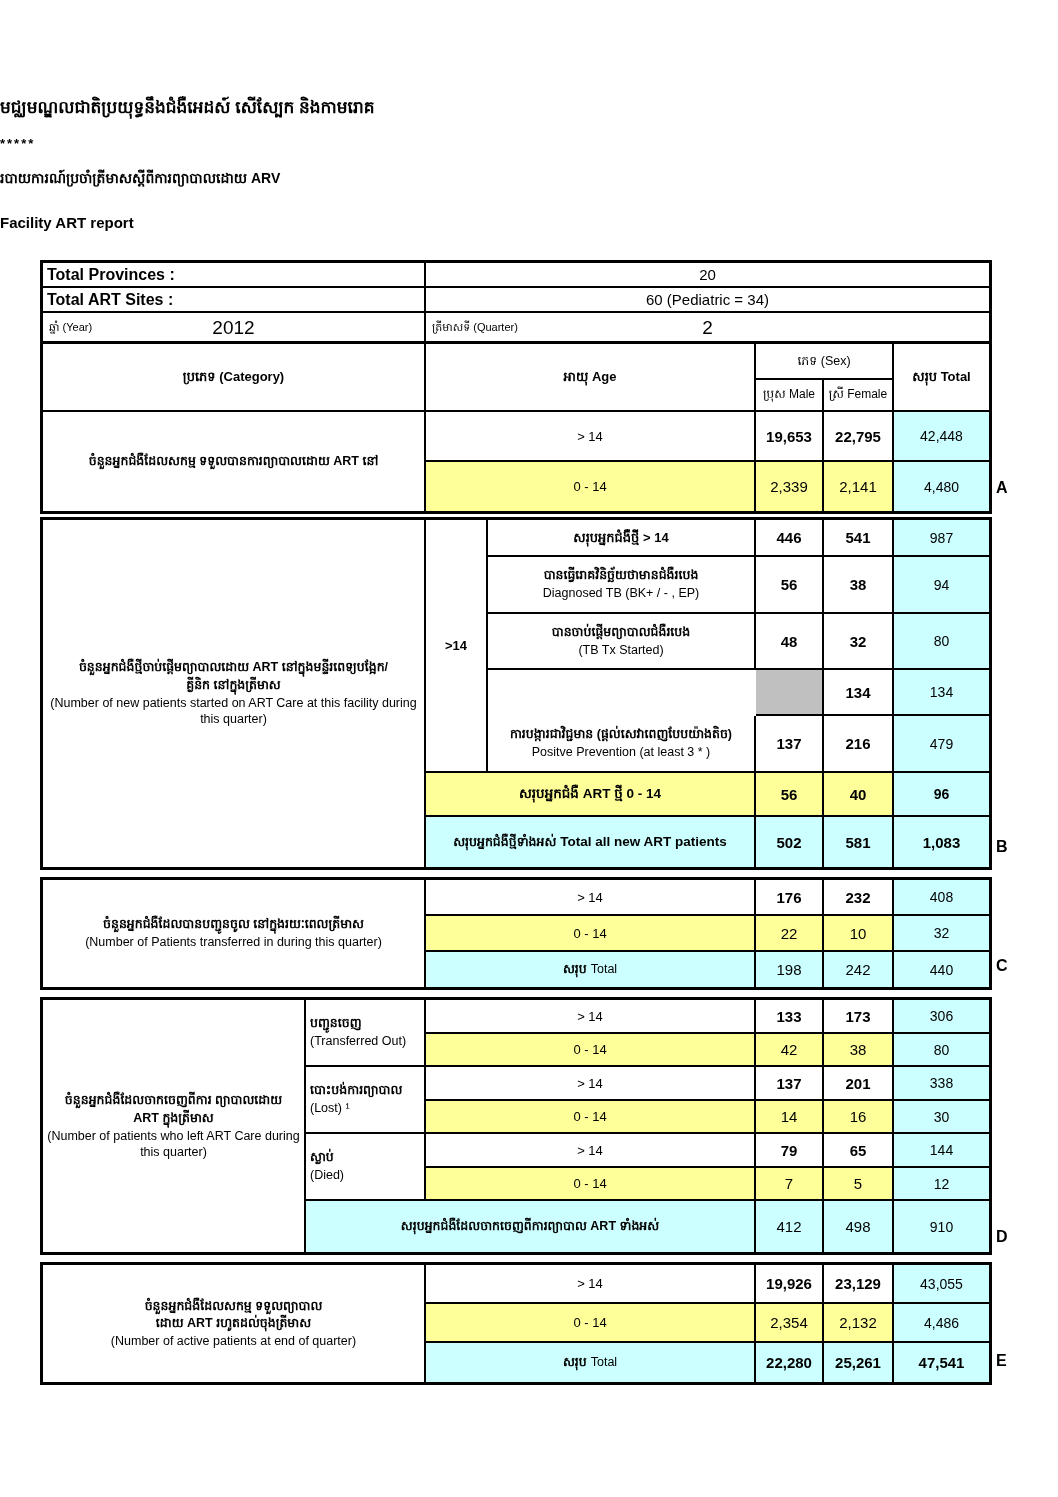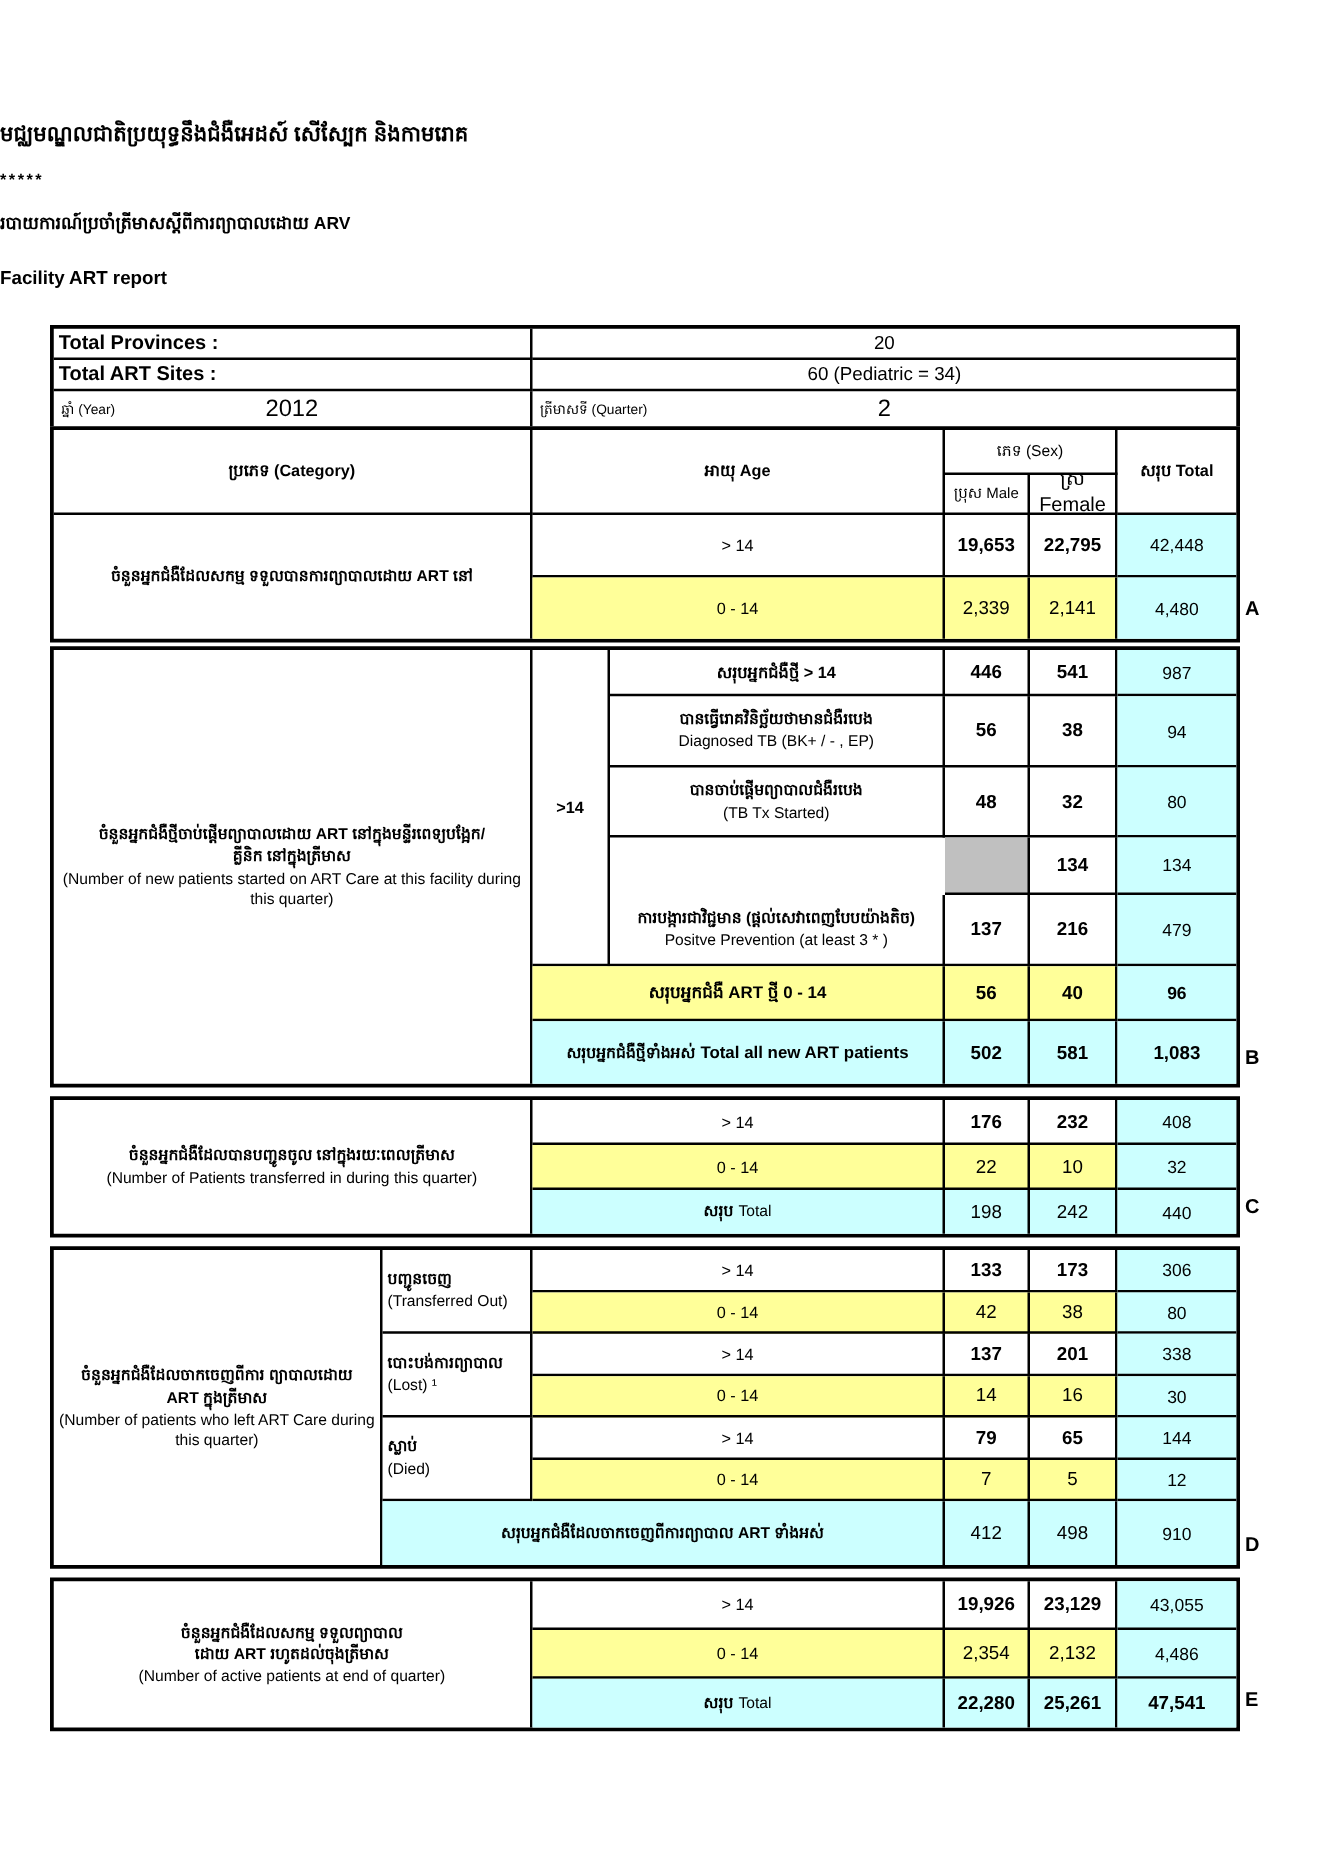--- a/index.html
+++ b/index.html
@@ -97,21 +97,21 @@
     <div class="cell" style="grid-area:1/3/2/5">
       <span class="en">ភេទ (Sex)</span>
     </div>
     <div class="cell nr" style="grid-area:1/5/3/6">
       <span class="hdrtxt">សរុប Total</span>
     </div>
     <div class="cell" style="grid-area:2/3/3/4">
       <span class="en" style="font-size:12px">ប្រុស Male</span>
     </div>
     <div class="cell" style="grid-area:2/4/3/5">
-      <span class="en" style="font-size:16px">ស្រី Female</span>
+      <span class="en" style="font-size:12px">ស្រី Female</span>
     </div>
 
     <div class="cell stack nb" style="grid-area:3/1/5/2">
       <span class="kh">ចំនួនអ្នកជំងឺដែលសកម្ម ទទួលបានការព្យាបាលដោយ ART នៅ</span>
     </div>
     <div class="cell" style="grid-area:3/2/4/3">
       <span class="agetxt">&gt; 14</span>
     </div>
     <div class="cell" style="grid-area:3/3/4/4">
         <span class="num b">19,653</span>

